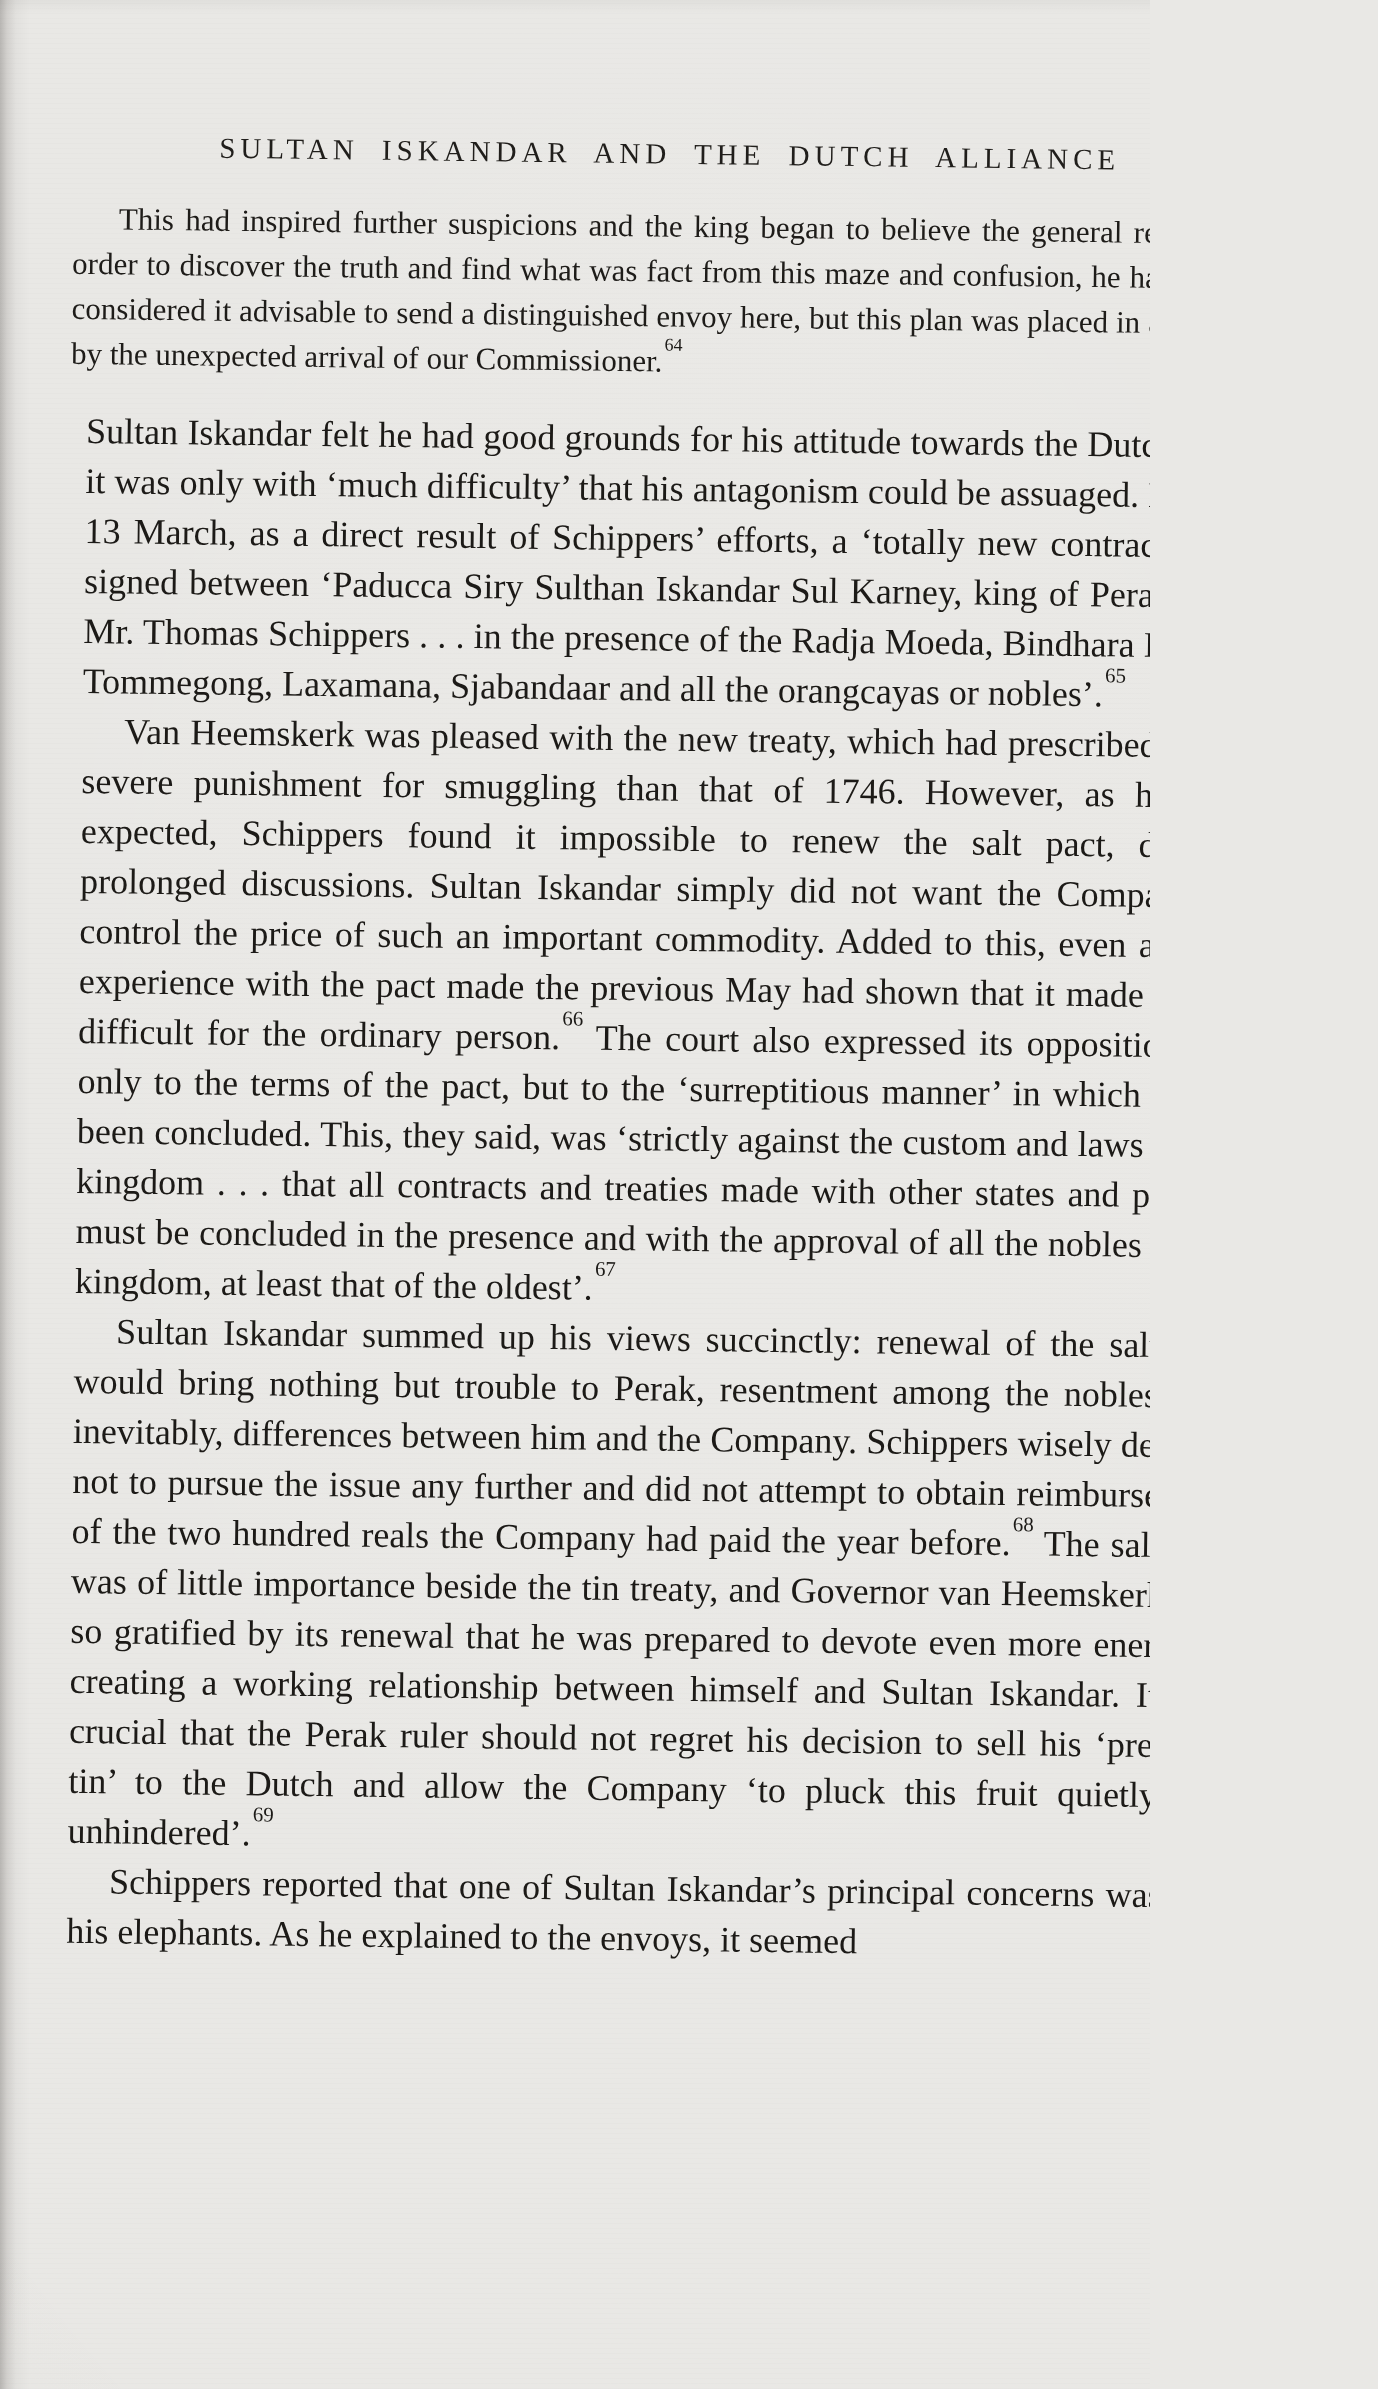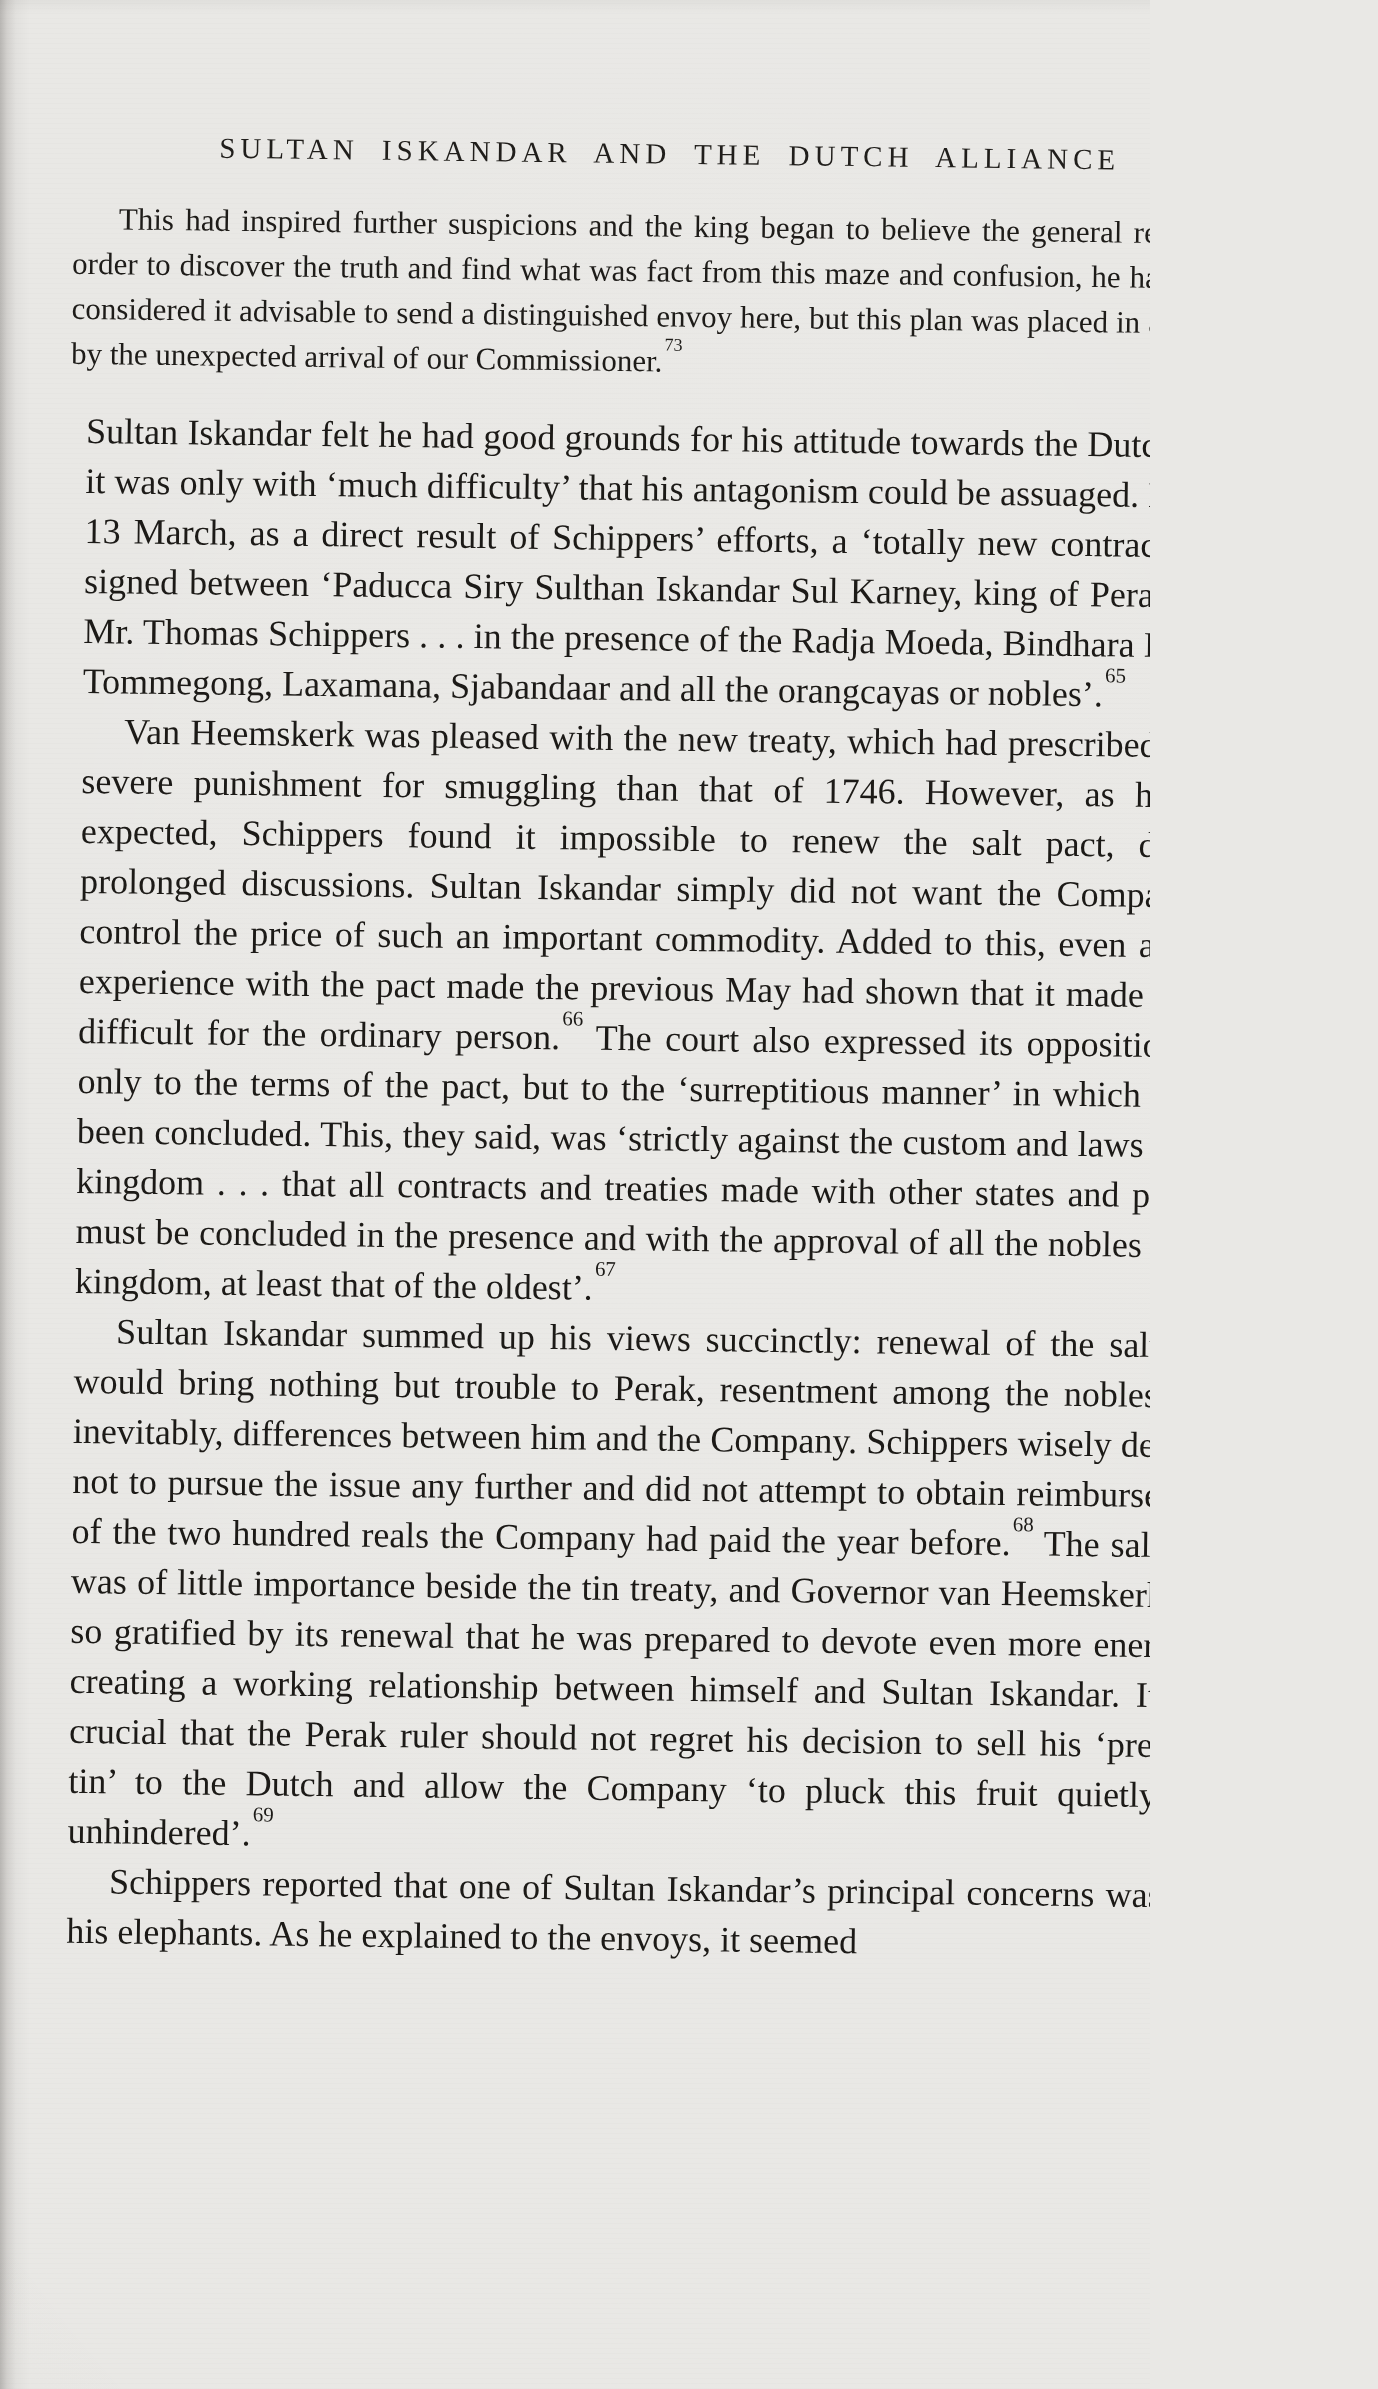--- a/index.html
+++ b/index.html
@@ -89,21 +89,21 @@
 <body>
 
 <div class="page">
   <div class="content">
 
     <div class="running-header">
       <div class="running-title">SULTAN ISKANDAR AND THE DUTCH ALLIANCE</div>
       <div class="running-number">182</div>
     </div>
 
-    <div class="extract" id="extract">This had inspired further suspicions and the king began to believe the general reports. In order to discover the truth and find what was fact from this maze and confusion, he had finally considered it advisable to send a distinguished envoy here, but this plan was placed in abeyance by the unexpected arrival of our Commissioner.<sup class="fn">73</sup></div>
+    <div class="extract" id="extract">This had inspired further suspicions and the king began to believe the general reports. In order to discover the truth and find what was fact from this maze and confusion, he had finally considered it advisable to send a distinguished envoy here, but this plan was placed in abeyance by the unexpected arrival of our Commissioner.<sup class="fn">64</sup></div>
 
     <div class="body-text" id="body-text">
         <p>Sultan Iskandar felt he had good grounds for his attitude towards the Dutch, and it was only with ‘much difficulty’ that his antagonism could be assuaged. But on 13 March, as a direct result of Schippers’ efforts, a ‘totally new contract’ was signed between ‘Paducca Siry Sulthan Iskandar Sul Karney, king of Perak, and Mr. Thomas Schippers . . . in the presence of the Radja Moeda, Bindhara B’saar, Tommegong, Laxamana, Sjabandaar and all the orangcayas or nobles’.<sup class="fn">65</sup></p>
         <p class="indent">Van Heemskerk was pleased with the new treaty, which had prescribed more severe punishment for smuggling than that of 1746. However, as he had expected, Schippers found it impossible to renew the salt pact, despite prolonged discussions. Sultan Iskandar simply did not want the Company to control the price of such an important commodity. Added to this, even a short experience with the pact made the previous May had shown that it made barter difficult for the ordinary person.<sup class="fn">66</sup> The court also expressed its opposition not only to the terms of the pact, but to the ‘surreptitious manner’ in which it had been concluded. This, they said, was ‘strictly against the custom and laws of the kingdom . . . that all contracts and treaties made with other states and princes must be concluded in the presence and with the approval of all the nobles of the kingdom, at least that of the oldest’.<sup class="fn">67</sup></p>
         <p class="indent">Sultan Iskandar summed up his views succinctly: renewal of the salt pact would bring nothing but trouble to Perak, resentment among the nobles, and inevitably, differences between him and the Company. Schippers wisely decided not to pursue the issue any further and did not attempt to obtain reimbursement of the two hundred reals the Company had paid the year before.<sup class="fn">68</sup> The salt pact was of little importance beside the tin treaty, and Governor van Heemskerk was so gratified by its renewal that he was prepared to devote even more energy to creating a working relationship between himself and Sultan Iskandar. It was crucial that the Perak ruler should not regret his decision to sell his ‘precious tin’ to the Dutch and allow the Company ‘to pluck this fruit quietly and unhindered’.<sup class="fn">69</sup></p>
         <p class="indent">Schippers reported that one of Sultan Iskandar’s principal concerns was still his elephants. As he explained to the envoys, it seemed</p>
       </div>
 
   </div>
 </div>

